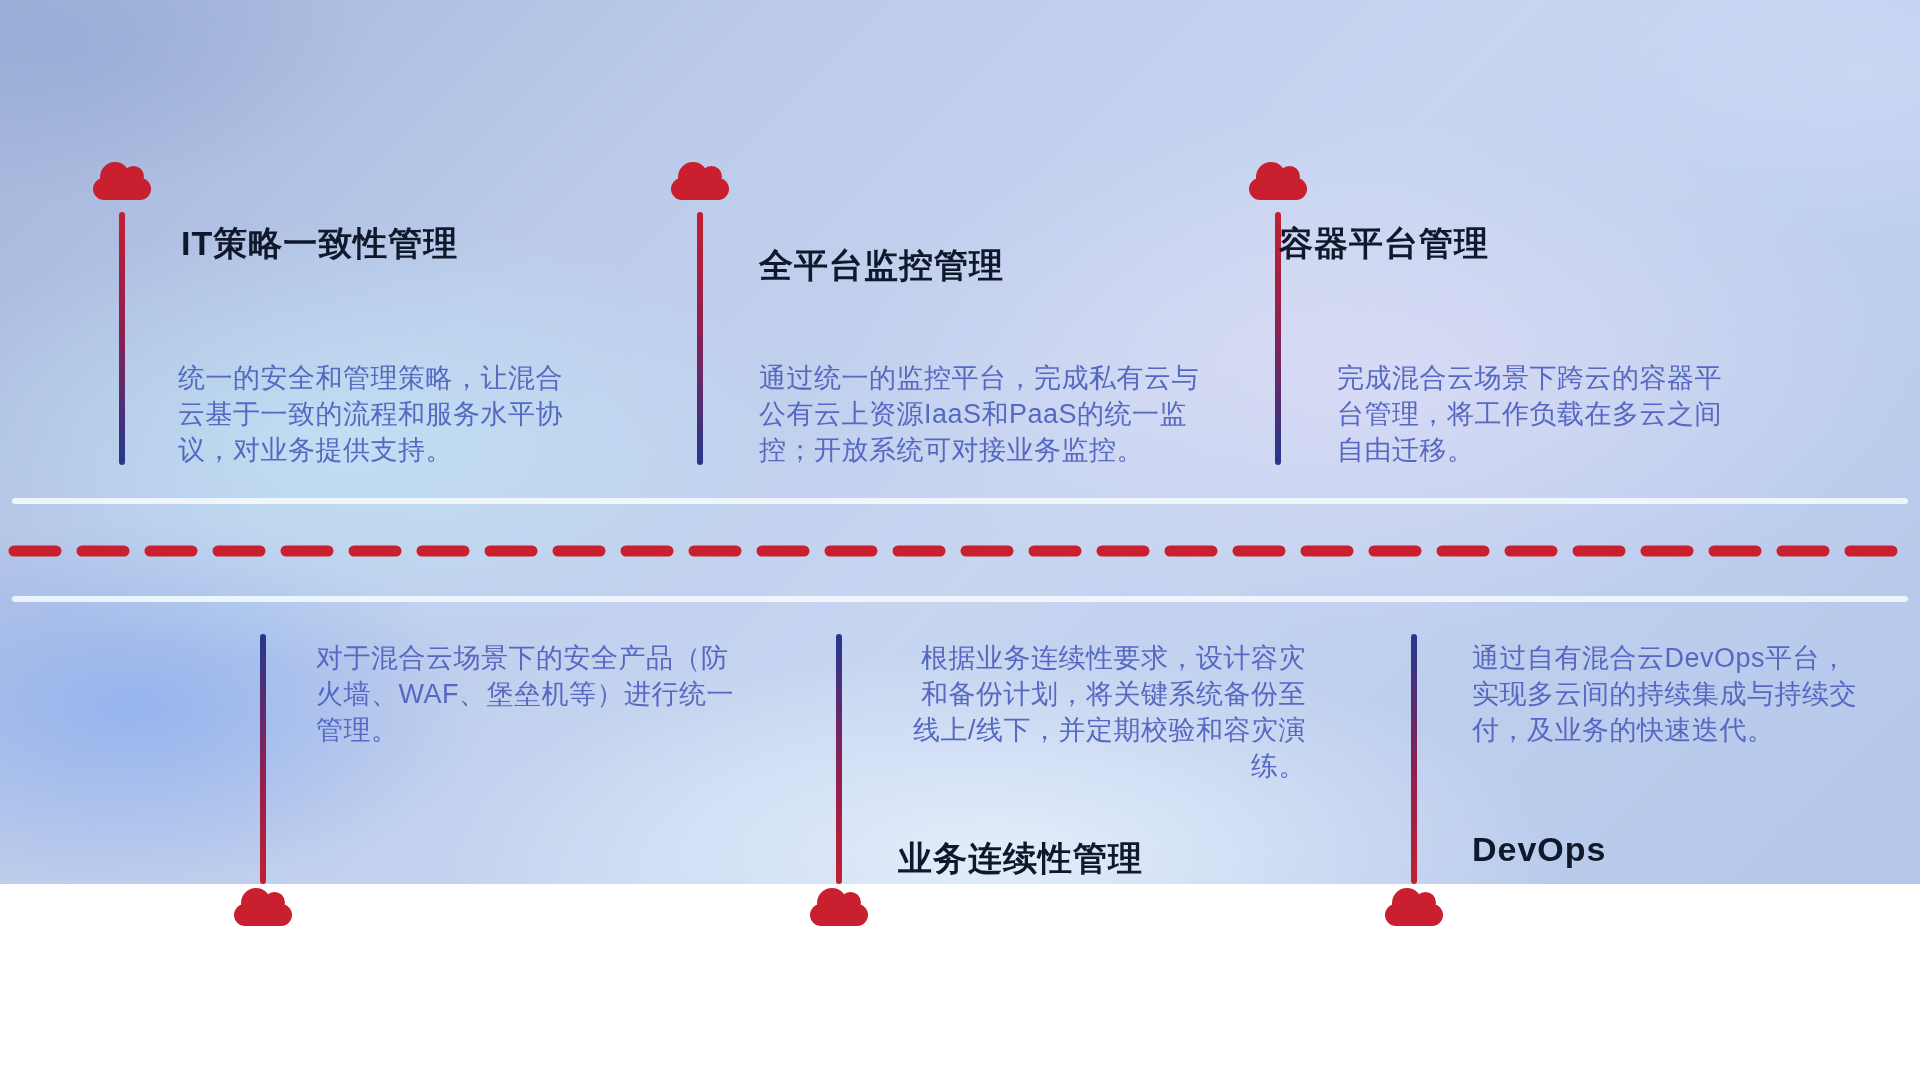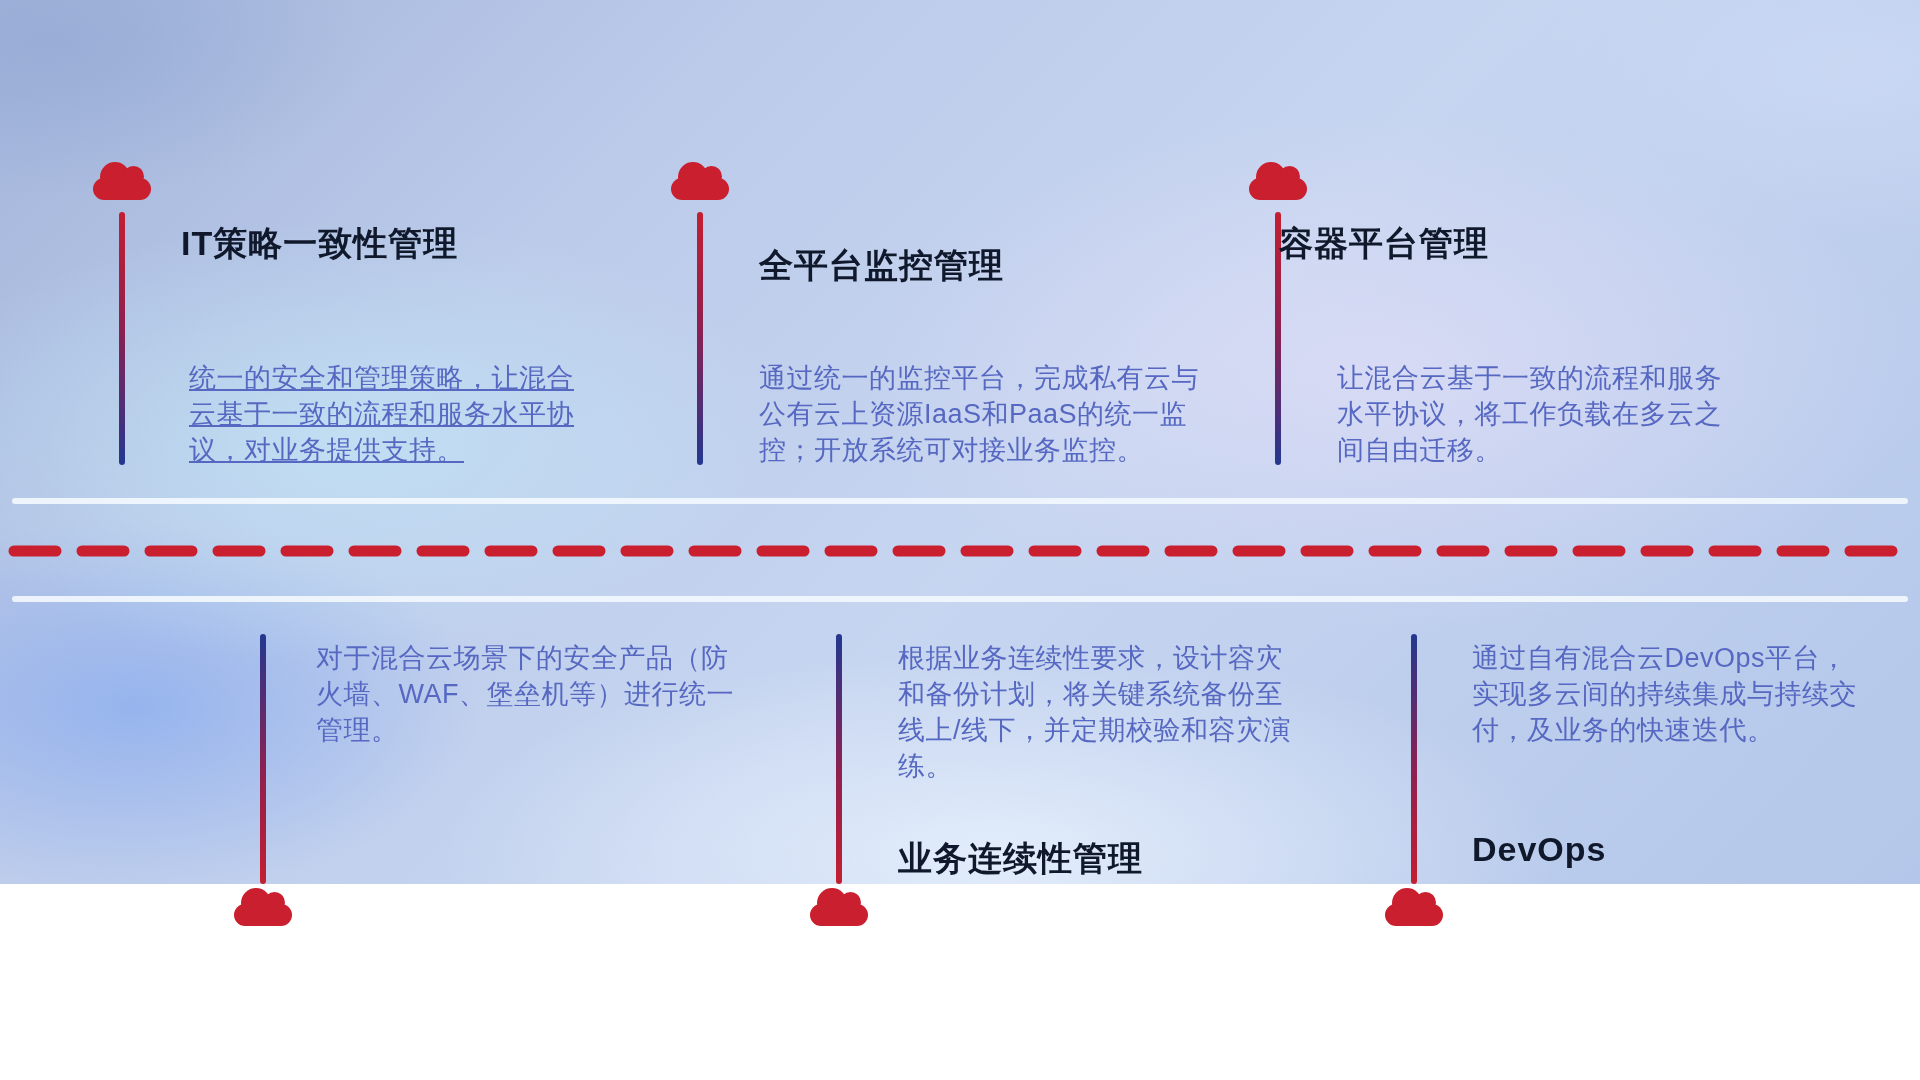--- a/index.html
+++ b/index.html
@@ -98,45 +98,45 @@
   }
 </style>
 </head>
 <body>
 
 <div class="canvas" style="--red:#c91f2e;">
 
   <div class="cloud" style="left:93px; top:178px;"></div>
   <div class="vline down" style="left:119px; top:212px; height:253px;"></div>
   <div class="item-title" style="left:181px; top:221px;">IT策略一致性管理</div>
-  <div class="item-desc" style="left:189px; top:360px; width:400px;text-decoration:underline;">统一的安全和管理策略，让混合云基于一致的流程和服务水平协议，对业务提供支持。</div>
+  <div class="item-desc" style="left:178px; top:360px; width:400px;">统一的安全和管理策略，让混合云基于一致的流程和服务水平协议，对业务提供支持。</div>
 
   <div class="cloud" style="left:671px; top:178px;"></div>
   <div class="vline down" style="left:697px; top:212px; height:253px;"></div>
   <div class="item-title" style="left:759px; top:221px;margin-top:22px;">全平台监控管理</div>
   <div class="item-desc" style="left:759px; top:360px; width:446px;">通过统一的监控平台，完成私有云与公有云上资源IaaS和PaaS的统一监控；开放系统可对接业务监控。</div>
 
   <div class="cloud" style="left:1249px; top:178px;"></div>
   <div class="vline down" style="left:1275px; top:212px; height:253px;"></div>
   <div class="item-title" style="left:1279px; top:221px;">容器平台管理</div>
-  <div class="item-desc" style="left:1337px; top:360px; width:400px;">让混合云基于一致的流程和服务水平协议，将工作负载在多云之间自由迁移。</div>
+  <div class="item-desc" style="left:1337px; top:360px; width:400px;">完成混合云场景下跨云的容器平台管理，将工作负载在多云之间自由迁移。</div>
 
   <div class="divider-solid" style="top:498px;"></div>
   <svg class="divider-dash-svg" style="top:544px;">
     <line x1="14" y1="7" x2="1906" y2="7" stroke="#c91f2e" stroke-width="11" stroke-linecap="round" stroke-dasharray="42 26"></line>
   </svg>
   <div class="divider-solid" style="top:596px;"></div>
 
   <div class="vline up" style="left:260px; top:634px; height:250px;"></div>
   <div class="cloud" style="left:234px; top:904px;"></div>
   <div class="item-desc" style="left:316px; top:640px; width:424px;">对于混合云场景下的安全产品（防火墙、WAF、堡垒机等）进行统一管理。</div>
 
   <div class="vline up" style="left:836px; top:634px; height:250px;"></div>
   <div class="cloud" style="left:810px; top:904px;"></div>
-  <div class="item-desc" style="left:898px; top:640px; width:408px;">根据业务连续性要求，设计容灾和备份计划，将关键系统备份至线上/线下，并定期校验和容灾演练。</div>
+  <div class="item-desc" style="left:898px; top:640px; width:408px;text-align:right;">根据业务连续性要求，设计容灾和备份计划，将关键系统备份至线上/线下，并定期校验和容灾演练。</div>
   <div class="item-title" style="left:898px; top:836px;">业务连续性管理</div>
 
   <div class="vline up" style="left:1411px; top:634px; height:250px;"></div>
   <div class="cloud" style="left:1385px; top:904px;"></div>
   <div class="item-desc" style="left:1472px; top:640px; width:390px;">通过自有混合云DevOps平台，实现多云间的持续集成与持续交付，及业务的快速迭代。</div>
   <div class="item-title" style="left:1472px; top:830px;">DevOps</div>
 
 </div>
 
 </body></html>

